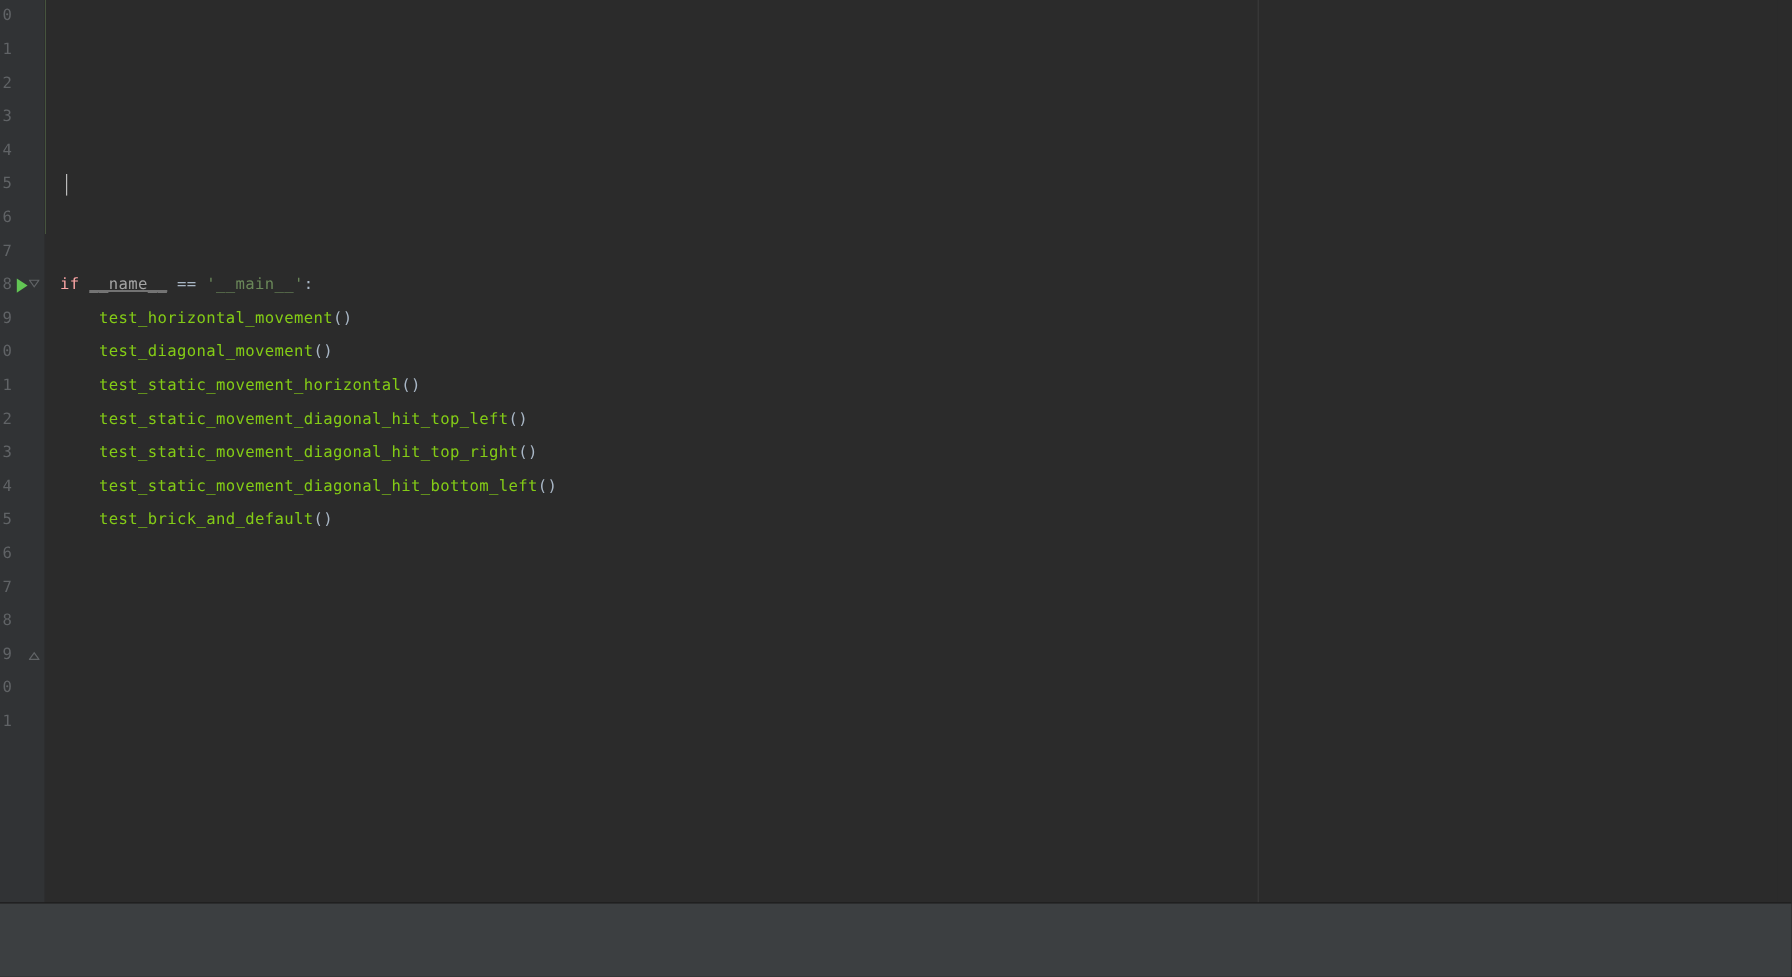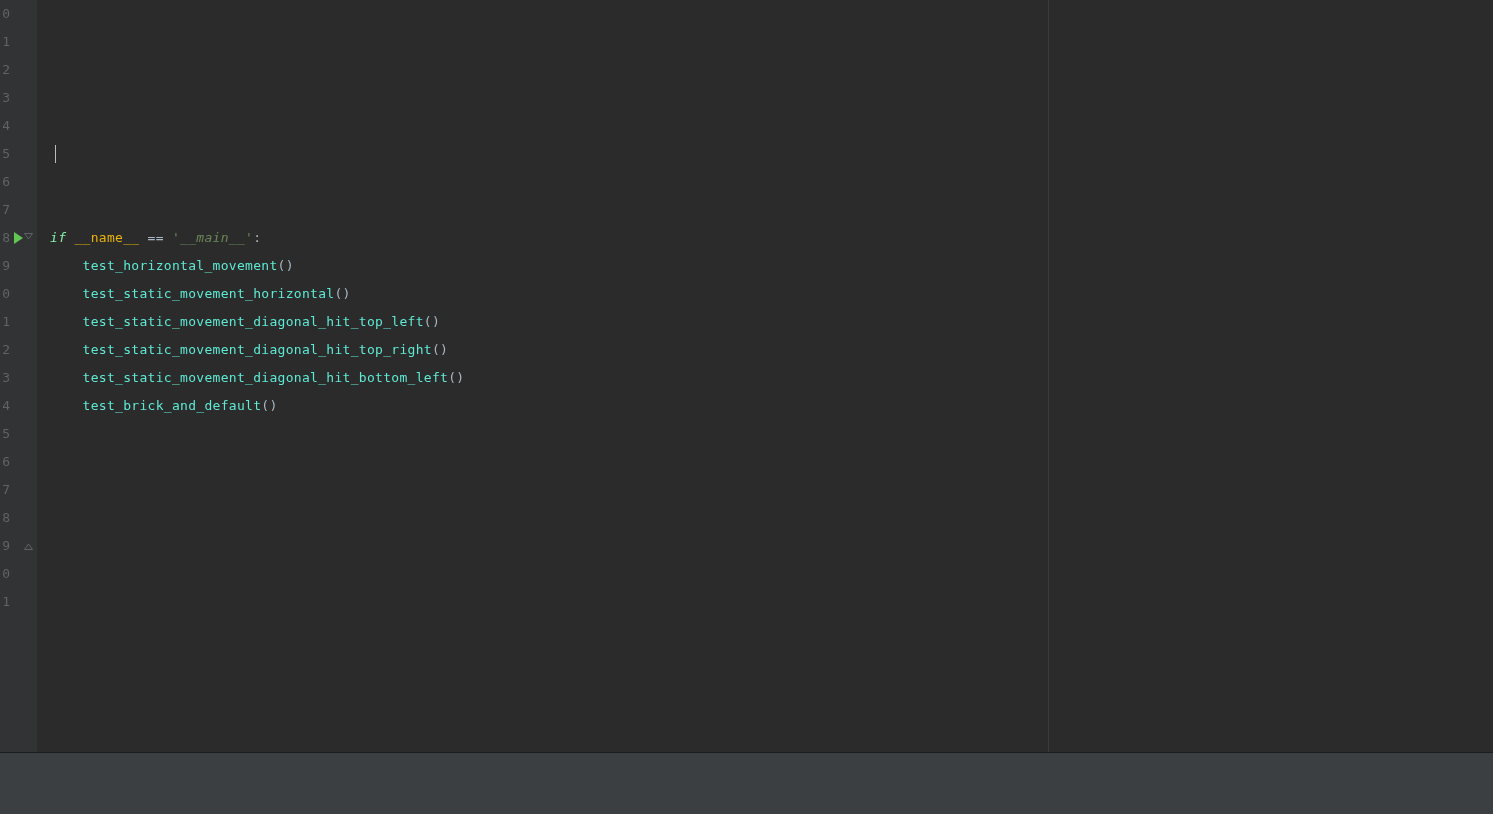--- a/index.html
+++ b/index.html
@@ -105,25 +105,25 @@
     .caret {
       position: absolute;
       width: 1px;
       height: 18px;
       background: #bbbbbb;
       top: 145px;
       left: 55px;
       animation: blink 1s step-start infinite;
     }
     @keyframes blink { 50% { opacity: 0; } }
-    .kw { color: #86efac; font-style: italic; }
-    .ident { color: #eab308; }
-    .func { color: #5eead4; }
+    .kw { color: #fca5a5; }
+    .ident { color: #a3a3a3; text-decoration: underline; }
+    .func { color: #84cc16; }
     .paren { color: #a9b7c6; }
-    .str { color: #6a8759; font-style: italic; }
+    .str { color: #6a8759; }
     .op { color: #a9b7c6; }
     .right-margin {
       position: absolute;
       top: 0;
       bottom: 0;
       width: 1px;
       background: #3b3b3b;
       left: 1010px;
     }
     .hr-divider {
@@ -201,20 +201,21 @@
         <div class="code-line"></div>
         <div class="code-line"></div>
         <div class="code-line"></div>
         <div class="code-line"></div>
         <div class="code-line"></div>
         <div class="code-line"></div>
         <div class="code-line"></div>
         <div class="code-line"></div>
         <div class="code-line"><span class="kw">if </span><span class="ident">__name__</span><span class="op"> == </span><span class="str">'__main__'</span><span class="op">:</span></div>
         <div class="code-line"><span class="op">    </span><span class="func">test_horizontal_movement</span><span class="paren">()</span></div>
+        <div class="code-line"><span class="op">    </span><span class="func">test_diagonal_movement</span><span class="paren">()</span></div>
         <div class="code-line"><span class="op">    </span><span class="func">test_static_movement_horizontal</span><span class="paren">()</span></div>
         <div class="code-line"><span class="op">    </span><span class="func">test_static_movement_diagonal_hit_top_left</span><span class="paren">()</span></div>
         <div class="code-line"><span class="op">    </span><span class="func">test_static_movement_diagonal_hit_top_right</span><span class="paren">()</span></div>
         <div class="code-line"><span class="op">    </span><span class="func">test_static_movement_diagonal_hit_bottom_left</span><span class="paren">()</span></div>
         <div class="code-line"><span class="op">    </span><span class="func">test_brick_and_default</span><span class="paren">()</span></div>
         <div class="code-line"></div>
         <div class="code-line"></div>
       </div>
   </div>
   <div class="scrollbar-track"></div>

